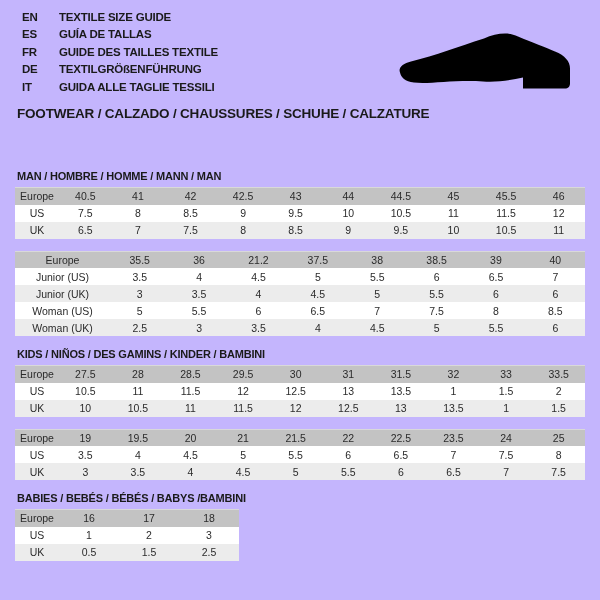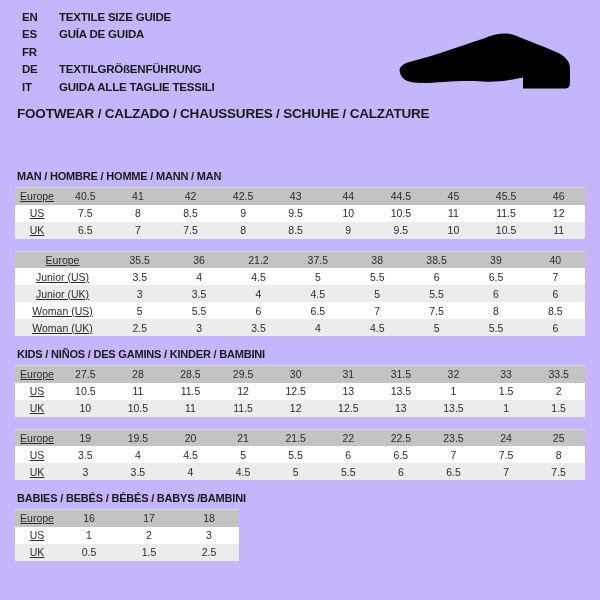--- a/index.html
+++ b/index.html
@@ -80,44 +80,44 @@
     font-weight: normal;
     text-align: center;
     color: #2b2b2b;
     white-space: nowrap;
     overflow: hidden;
   }
   th.label-cell {
     text-align: left;
     padding-left: 7px;
     font-weight: normal;
-    text-decoration: underline;
   }
   tr.row-head { background: var(--head-row-bg, #c3c3c3); }
   tr.row-white { background: var(--row-bg, #ffffff); }
   tr.row-alt  { background: var(--alt-row-bg, #ececec); }
 </style>
 </head>
 <body>
 
 <div class="page">
 
   <ul class="langs" id="langs">
   <li class="lang-row">
     <span class="lang-code">EN</span>
     <span class="lang-label">TEXTILE SIZE GUIDE</span>
   </li>
 
   <li class="lang-row">
     <span class="lang-code">ES</span>
-    <span class="lang-label">GUÍA DE GUIDA</span>
+    <span class="lang-label">GUÍA DE TALLAS</span>
   </li>
 
   <li class="lang-row">
     <span class="lang-code">FR</span>
+    <span class="lang-label">GUIDE DES TAILLES TEXTILE</span>
   </li>
 
   <li class="lang-row">
     <span class="lang-code">DE</span>
     <span class="lang-label">TEXTILGRÖßENFÜHRUNG</span>
   </li>
 
   <li class="lang-row">
     <span class="lang-code">IT</span>
     <span class="lang-label">GUIDA ALLE TAGLIE TESSILI</span>

